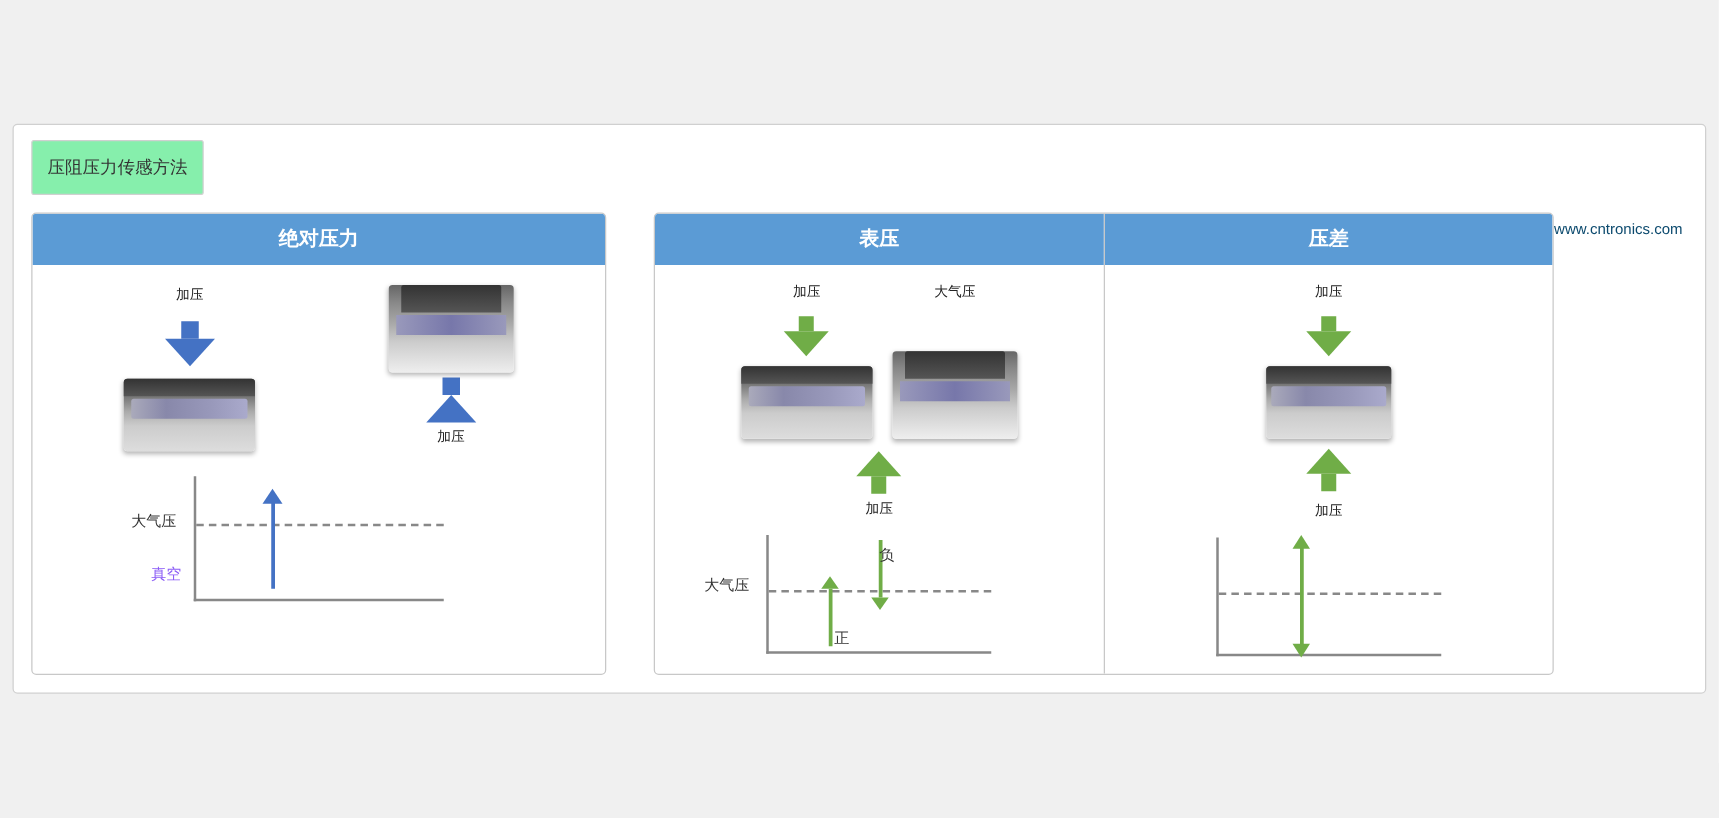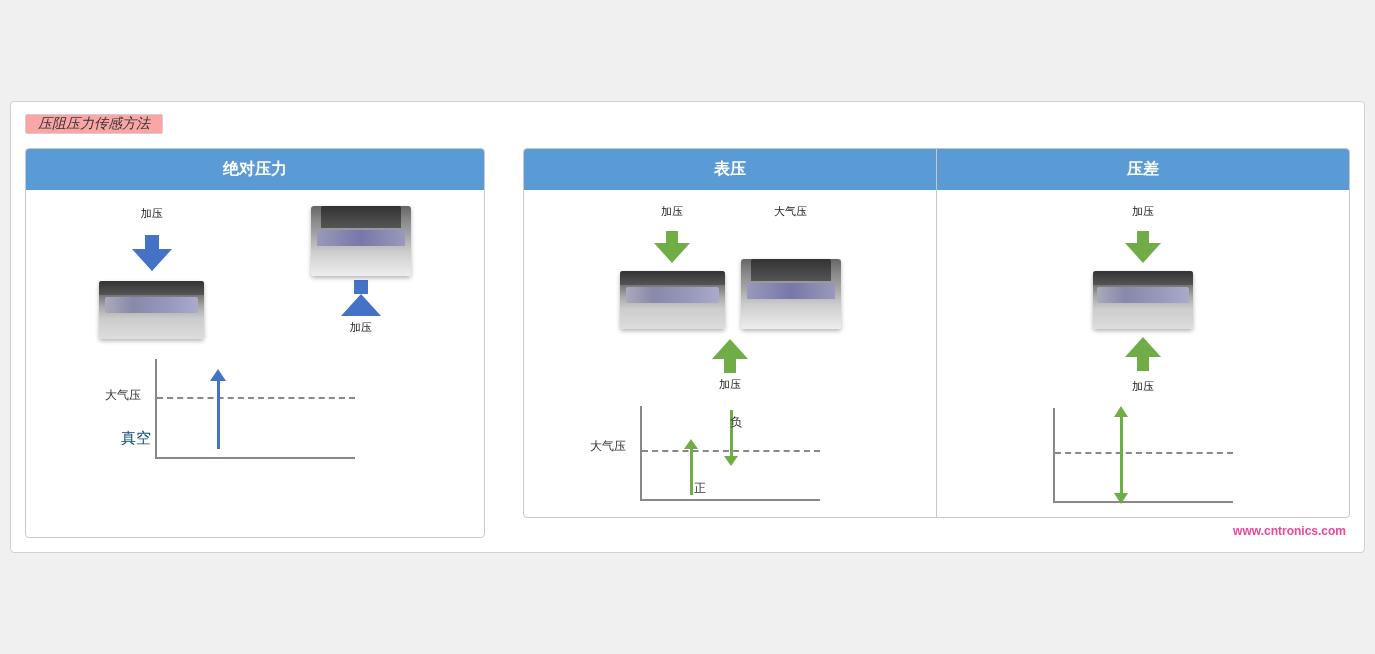--- a/index.html
+++ b/index.html
@@ -16,47 +16,46 @@
     .page-wrapper {
       width: 1355px;
       background: #ffffff;
       border: 1px solid #d0d0d0;
       border-radius: 4px;
       padding: 12px 14px 14px 14px;
     }
     .page-title {
       font-size: 14px;
       color: #333;
-      background: #fca5a5;
+      background: #86efac;
       border: 1px solid #d0d0d0;
       display: inline-block;
-      padding: 0 12px;
+      padding: 12px 12px;
       margin-bottom: 14px;
       border-radius: 2px;
-      font-style: italic;
     }
     .main-content {
       display: flex;
       gap: 10px;
       width: 100%;
     }
     
     .panel {
       border: 1px solid #c8c8c8;
       border-radius: 4px;
       overflow: hidden;
       background: #fff;
     }
     .panel-left {
       flex: 0 0 460px;
     }
     .panel-right {
       flex: 1;
       display: flex;
-      flex-direction: column;
+      flex-direction: row;
       margin-left: 28px;
     }
     .panel-right-inner {
       border: 1px solid #c8c8c8;
       border-radius: 4px;
       overflow: hidden;
       background: #fff;
       display: flex;
       flex-direction: row;
       flex: 1;
@@ -308,24 +307,23 @@
       border-bottom: 22px solid #4472c4;
     }
     .arrow-stem-blue-up {
       width: 14px;
       height: 14px;
       background: #4472c4;
     }
     .watermark {
       text-align: right;
       font-size: 12px;
-      color: #ec4899;
+      color: #0c4a6e;
       margin-top: 6px;
       padding-right: 4px;
-      font-weight: bold;
     }
     
     .device-flat {
       width: 105px;
       height: 58px;
       background: linear-gradient(180deg, #555 0%, #777 25%, #aaa 45%, #ccc 65%, #ddd 100%);
       border-radius: 3px;
       position: relative;
       box-shadow: 0 2px 4px rgba(0,0,0,0.3);
     }
@@ -425,21 +423,21 @@
             <div class="arrow-up-blue-lg">
               <div class="arrow-stem-blue-up"></div>
               <div class="arrow-head-blue-up"></div>
             </div>
             <span class="label-text">加压</span>
           </div>
         </div>
 
         <div class="chart-area">
           <span class="chart-label-atm">大气压</span>
-          <span style="position:absolute; left:-36px; top:70px; font-size:15px; color:#0c4a6e;">真空</span>
+          <span style="position:absolute; left:-36px; top:70px; font-size:12px; color:#8b5cf6;">真空</span>
           <div class="chart-dotted-line"></div>
           <div class="chart-arrow-up-blue"></div>
         </div>
       </div>
     </div>
 
     <div class="panel-right">
       <div class="panel-right-inner">
 
         <div class="gauge-section">

